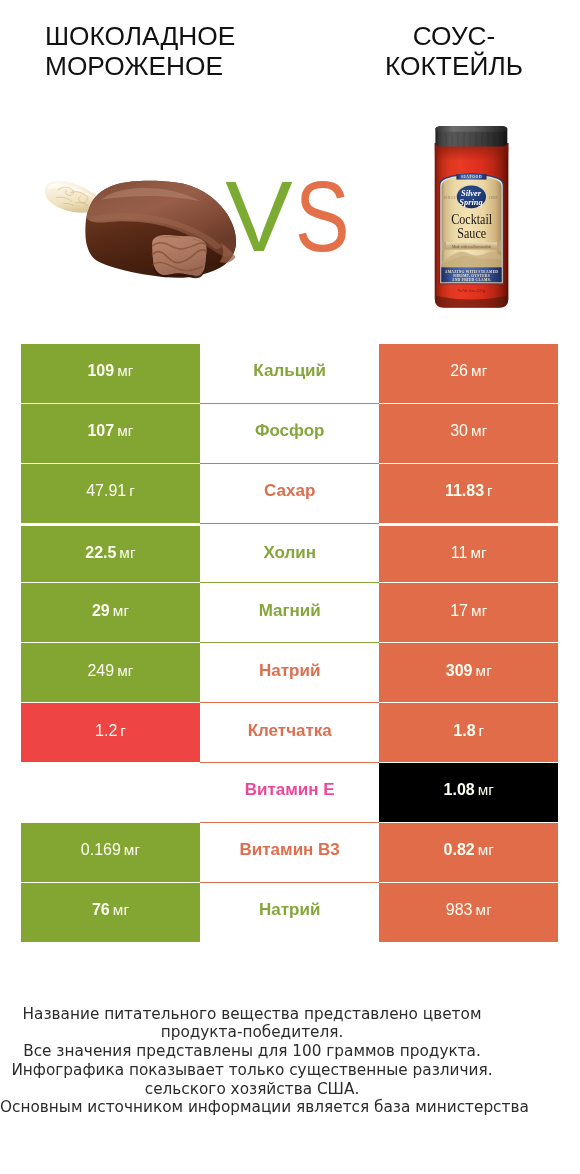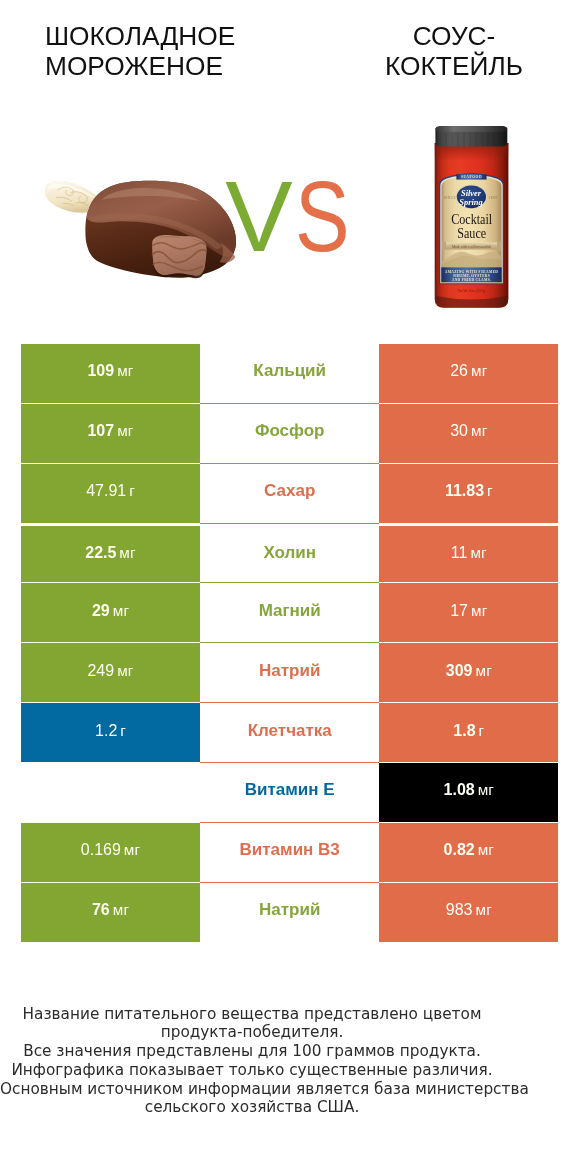--- a/index.html
+++ b/index.html
@@ -341,35 +341,35 @@
         <div class="cell cell-mid">
           <span class="nut" style="color:#dd6f4f">Натрий</span>
         </div>
         <div class="cell cell-right" style="background:#e06c49">
           <span class="val"><span class="num win">309</span> <span class="unit">мг</span></span>
         </div>
       </div>
       <div class="sepfull" style="top:358px"></div>
       <div class="sep" style="top:358px;background:#dd6f4f"></div>
       <div class="row" style="top:359.10px">
-        <div class="cell cell-left" style="background:#0369a1">
+        <div class="cell cell-left" style="background:#ef4444">
           <span class="val"><span class="num">1.2</span> <span class="unit">г</span></span>
         </div>
         <div class="cell cell-mid">
           <span class="nut" style="color:#dd6f4f">Клетчатка</span>
         </div>
         <div class="cell cell-right" style="background:#e06c49">
           <span class="val"><span class="num win">1.8</span> <span class="unit">г</span></span>
         </div>
       </div>
       <div class="sepfull" style="top:418px"></div>
       <div class="sep" style="top:418px;background:#dd6f4f"></div>
       <div class="row" style="top:418.95px">
         <div class="cell cell-mid">
-          <span class="nut" style="color:#0369a1">Витамин E</span>
+          <span class="nut" style="color:#ec4899">Витамин E</span>
         </div>
         <div class="cell cell-right" style="background:#000000">
           <span class="val"><span class="num win">1.08</span> <span class="unit">мг</span></span>
         </div>
       </div>
       <div class="sepfull" style="top:478px"></div>
       <div class="sep" style="top:478px;background:#dd6f4f"></div>
       <div class="row" style="top:478.80px">
         <div class="cell cell-left" style="background:#82a631">
           <span class="val"><span class="num">0.169</span> <span class="unit">мг</span></span>
@@ -394,16 +394,16 @@
           <span class="val"><span class="num">983</span> <span class="unit">мг</span></span>
         </div>
       </div>
     </div>
 
   <div class="note" id="note">
       <div>Название питательного вещества представлено цветом</div>
       <div>продукта-победителя.</div>
       <div>Все значения представлены для 100 граммов продукта.</div>
       <div>Инфографика показывает только существенные различия.</div>
+      <div>сельского хозяйства США.</div>
       <div>Основным источником информации является база министерства</div>
-      <div>сельского хозяйства США.</div>
     </div>
 </div>
 
 </body></html>

